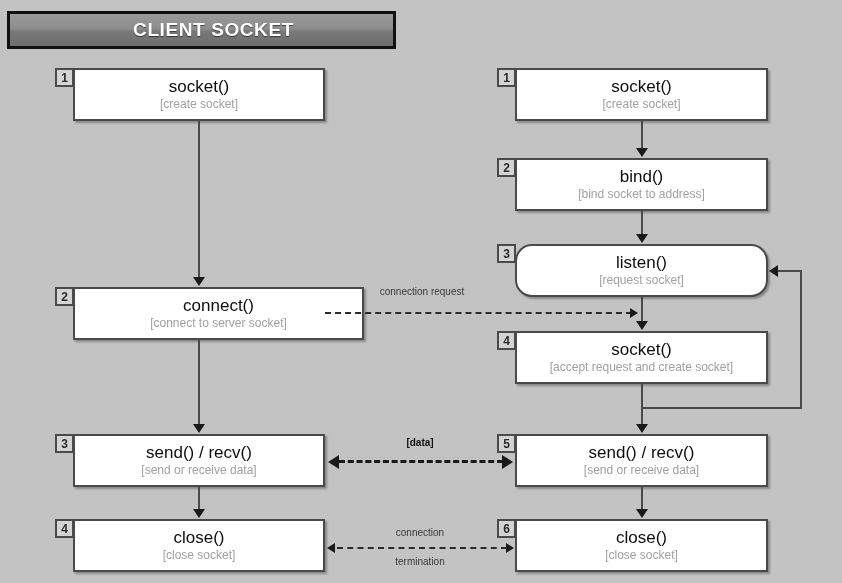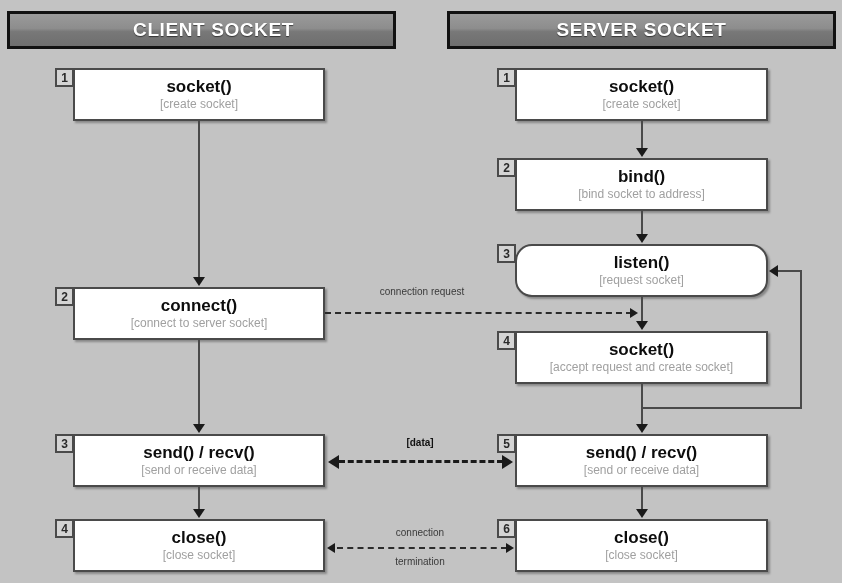--- a/index.html
+++ b/index.html
@@ -46,21 +46,21 @@
     border: 2px solid #4a4a4a;
     box-sizing: border-box;
     box-shadow: 2px 2px 2px rgba(0,0,0,0.30);
     display: flex;
     flex-direction: column;
     align-items: center;
     justify-content: center;
   }
   .step-title {
     font-size: 17px;
-    font-weight: bold;
+    font-weight: normal;
     color: #0d0d0d;
     line-height: 1.05;
     margin-bottom: 2px;
   }
   .step-sub {
     font-size: 12px;
     color: #a0a0a0;
     line-height: 1.05;
   }
 
@@ -159,31 +159,28 @@
   }
 </style>
 </head>
 <body>
 
 <div id="diagram">
 
   <div id="header-client" class="col-header">
     <span>CLIENT SOCKET</span>
   </div>
-  <div id="header-server" class="col-header">
-    <span>SERVER SOCKET</span>
-  </div>
 
   <div class="step-box" style="left:73px; top:68px; width:252px; height:53px;">
     <div class="step-title">socket()</div>
     <div class="step-sub">[create socket]</div>
   </div>
   <div class="badge" style="left:55px; top:68px;">1</div>
 
-  <div class="step-box" style="left:73px; top:287px; width:252px; height:53px;text-align:center;">
+  <div class="step-box" style="left:73px; top:287px; width:291px; height:53px;text-align:center;">
     <div class="step-title">connect()</div>
     <div class="step-sub">[connect to server socket]</div>
   </div>
   <div class="badge" style="left:55px; top:287px;">2</div>
 
   <div class="step-box" style="left:73px; top:434px; width:252px; height:53px;">
     <div class="step-title">send() / recv()</div>
     <div class="step-sub">[send or receive data]</div>
   </div>
   <div class="badge" style="left:55px; top:434px;">3</div>

